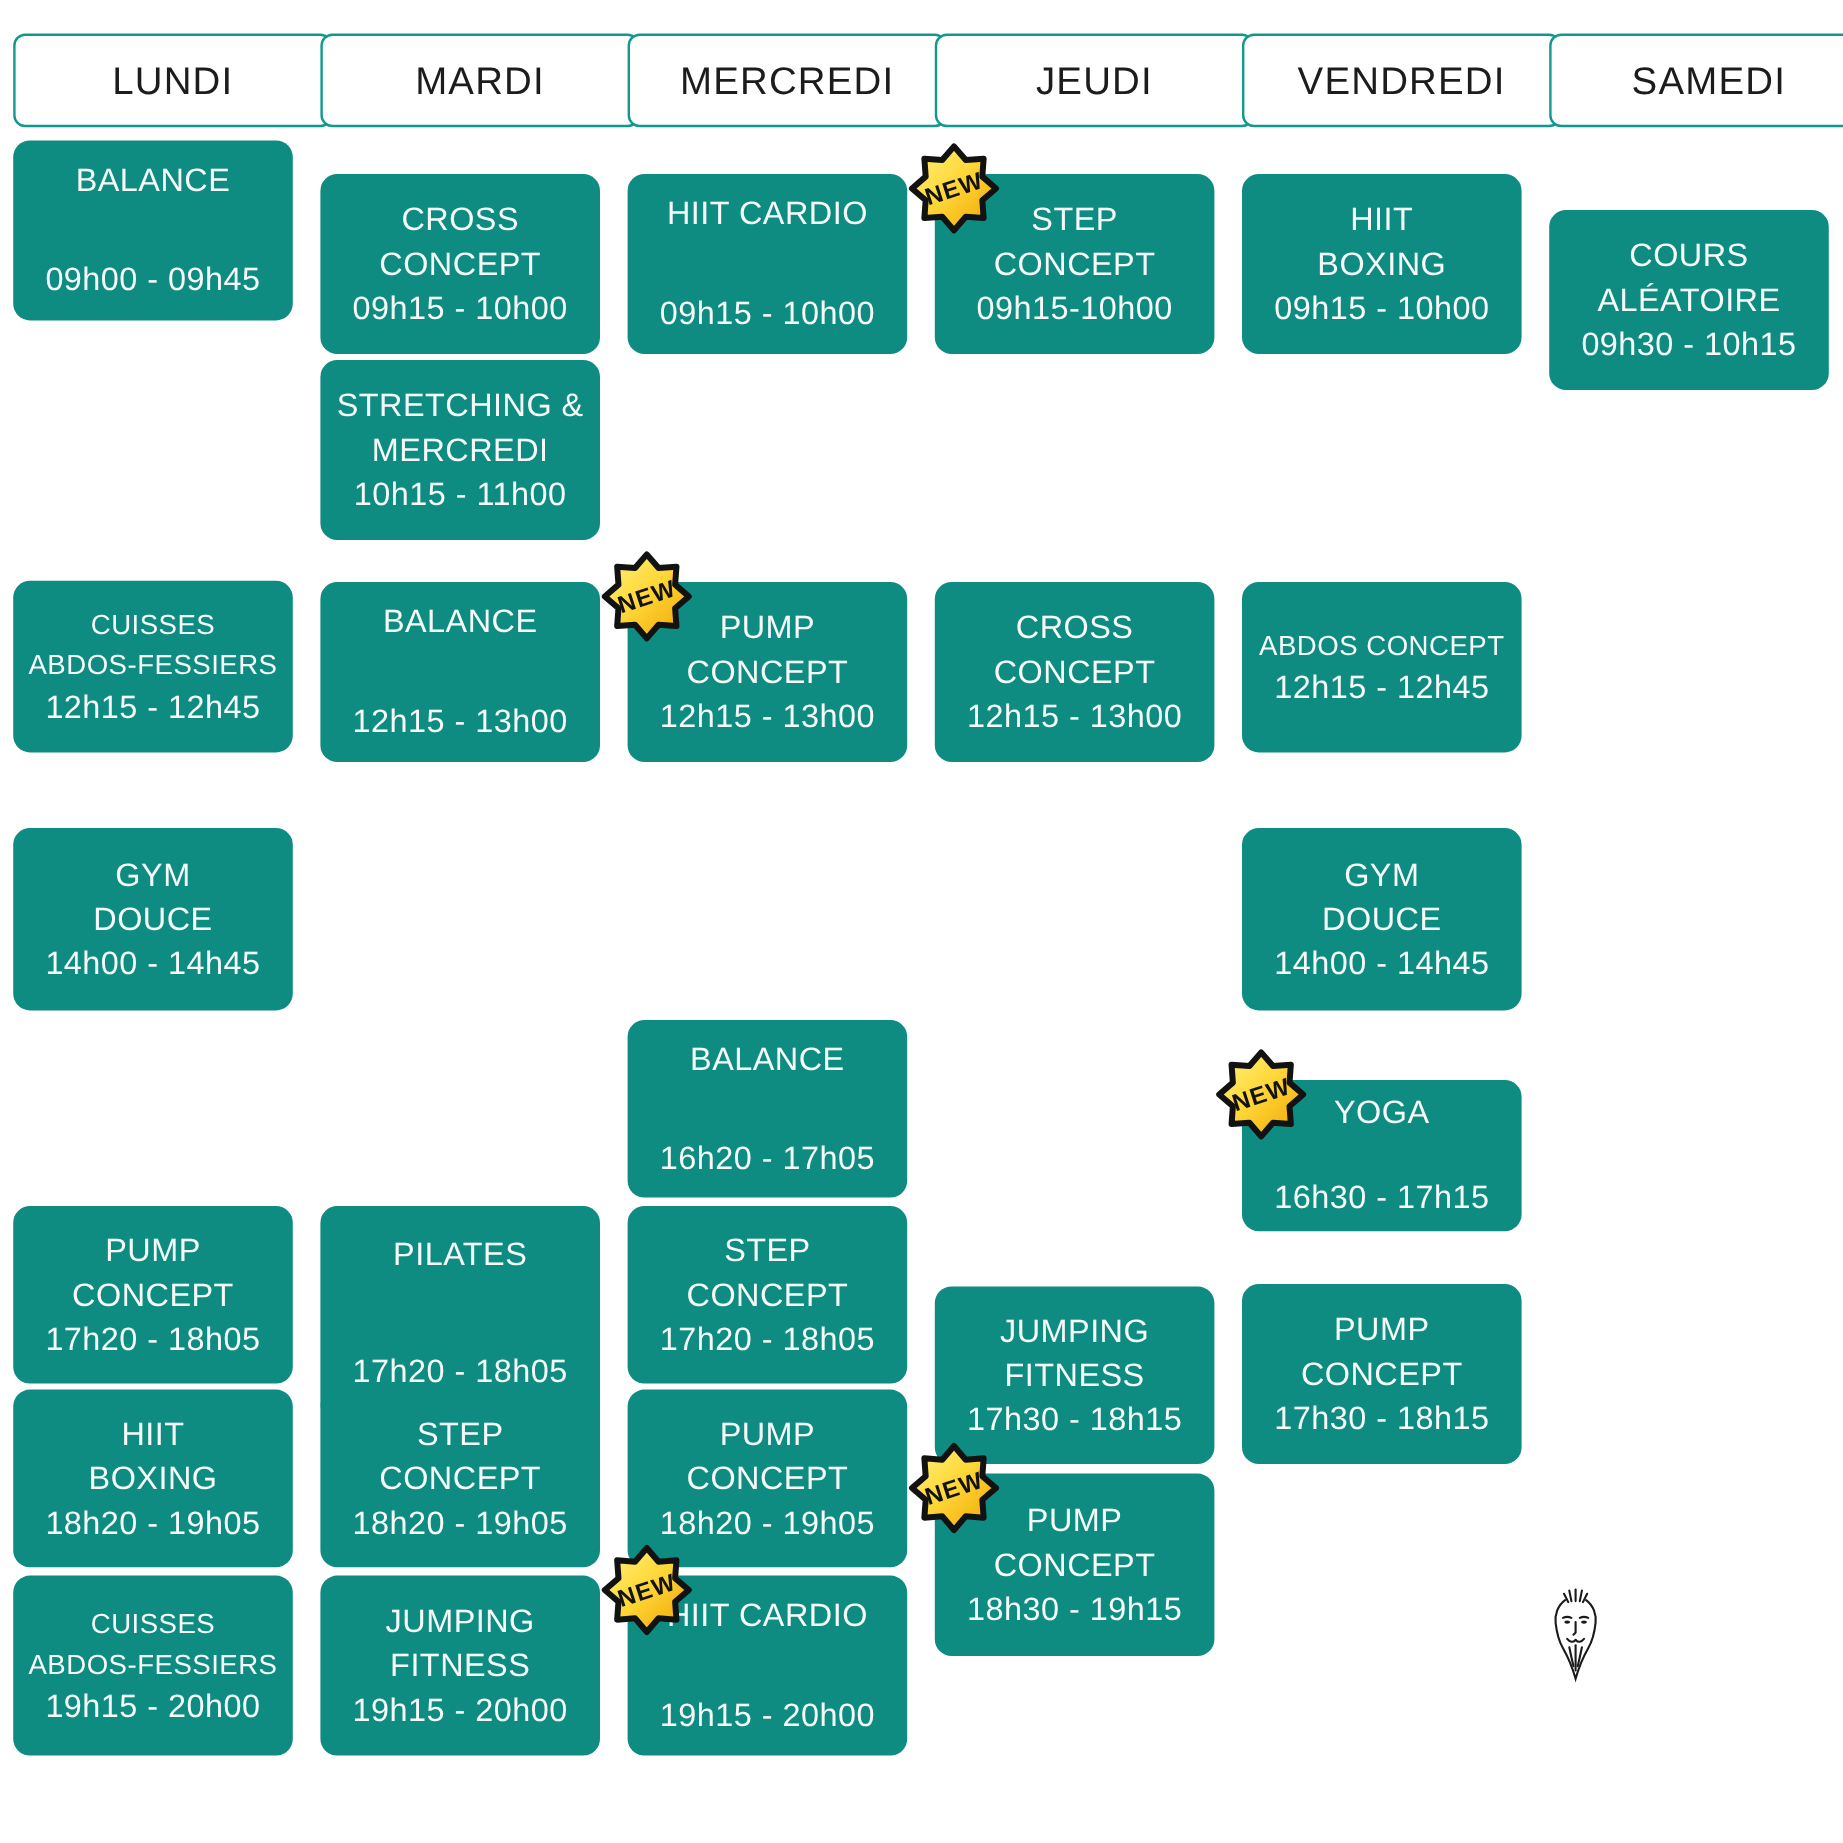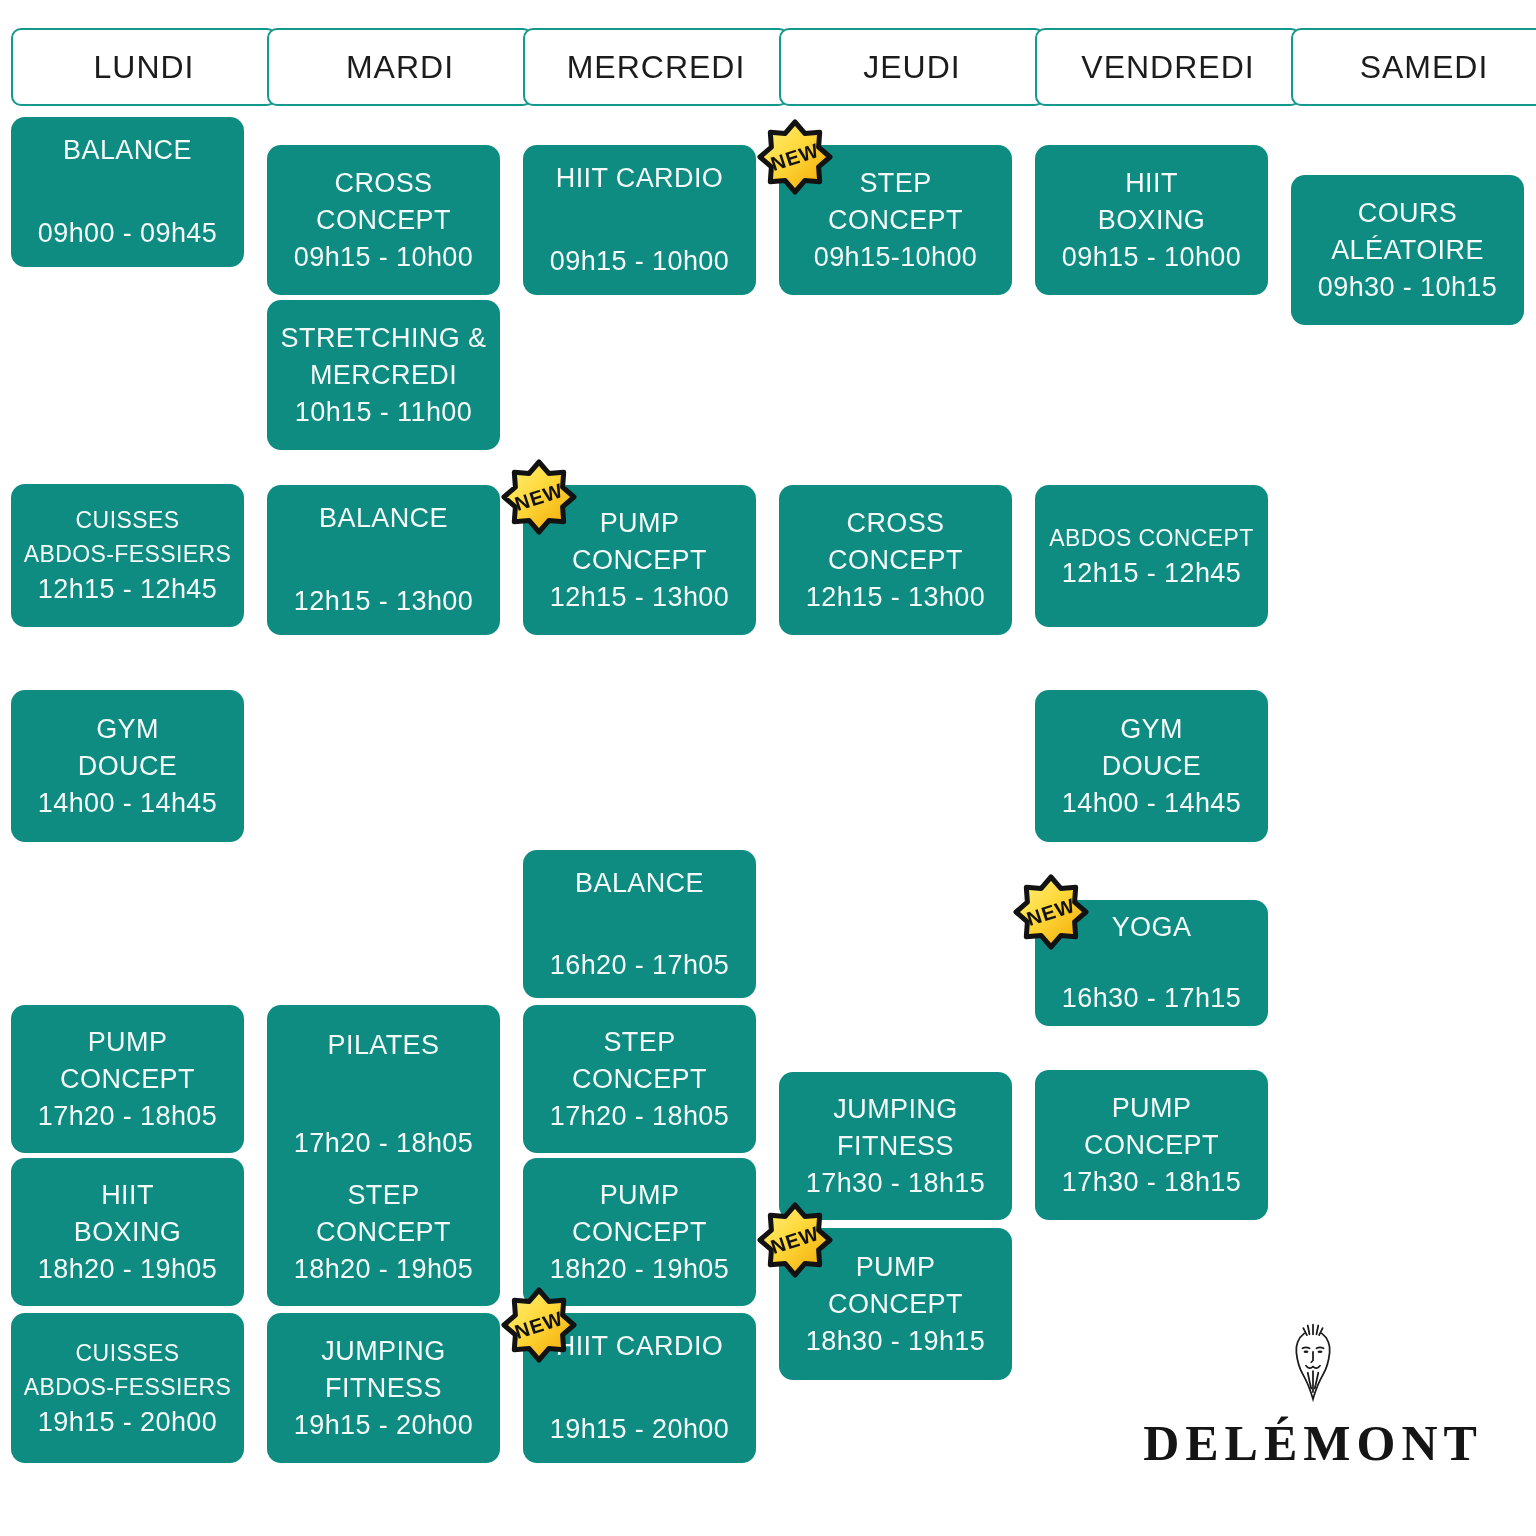--- a/index.html
+++ b/index.html
@@ -254,15 +254,14 @@
       <path d="M36,30 Q40,28 44,30"></path>
       <ellipse cx="24" cy="34" rx="2.8" ry="1.5" fill="#1a1a1a" stroke="none"></ellipse>
       <ellipse cx="40" cy="34" rx="2.8" ry="1.5" fill="#1a1a1a" stroke="none"></ellipse>
       <path d="M32,34 L32,44 L30,46"></path>
       <path d="M24,50 Q28,55 32,51"></path>
       <path d="M40,50 Q36,55 32,51"></path>
       <path d="M26,58 Q28,68 30,76"></path>
       <path d="M38,58 Q36,68 34,76"></path>
       <path d="M32,56 L32,80"></path>
     </svg>
-    <div class="brand-city">DELÉMONT</div>
   </div>
 </div>
 
 </body></html>

